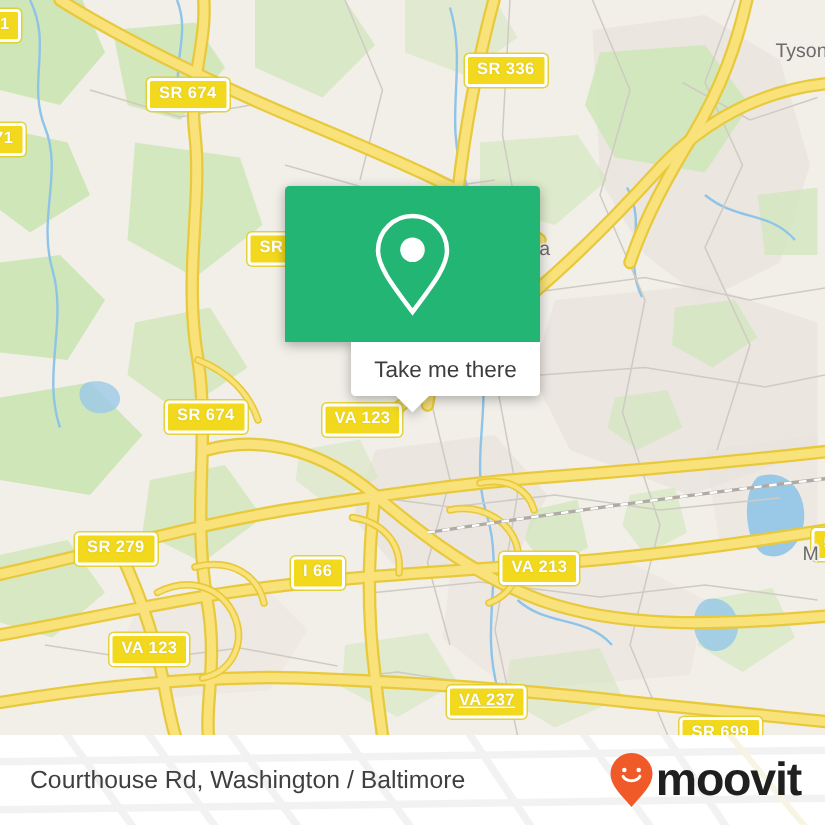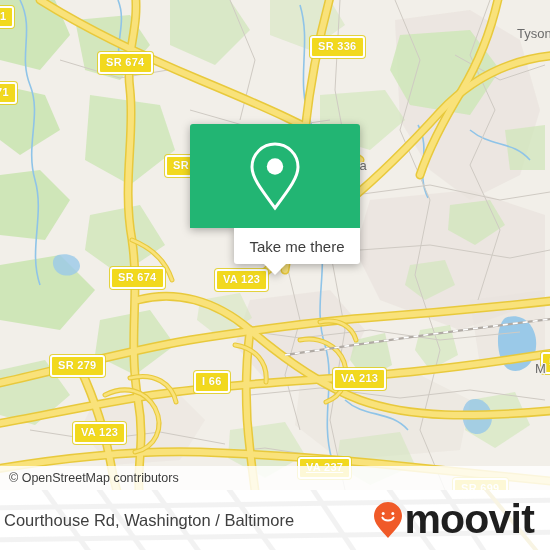--- a/index.html
+++ b/index.html
@@ -100,31 +100,31 @@
     overflow:hidden;
   }
   .bottombar-watermark {
     position:absolute; left:0; top:0; width:550px; height:60px;
     opacity:.12;
   }
   .bottombar-inner {
     position:relative; z-index:2;
     width:100%; height:100%;
     display:flex; align-items:center; justify-content:space-between;
-    padding:0 16px 0 4px;
+    padding:0 16px 0 20px;
   }
   .bottom-title {
     color:#3f3f3f;
     font-size:16.5px;
     white-space:nowrap;
   }
   .moovit-logo { display:flex; align-items:center; gap:1px; }
   .moovit-word {
     color:#1f1f1f;
-    font-size:41px;
+    font-size:31px;
     font-weight:bold;
     letter-spacing:-.8px;
     line-height:1;
     position:relative;
     top:-1px;
   }
 </style>
 </head>
 <body>
 
@@ -270,21 +270,20 @@
     <div class="shield" style="left:333px; top:368px;">VA 213</div>
     <div class="shield" style="left:73px;  top:422px;">VA 123</div>
     <div class="shield" style="left:298px; top:457px;text-decoration:underline;">VA 237</div>
     <div class="shield" style="left:453px; top:478px;">SR 699</div>
     <div class="shield" style="left:541px; top:352px;">5</div>
 
     <div class="place" style="left:517px; top:26px;">Tysons</div>
     <div class="place" style="left:345px; top:158px;">nna</div>
     <div class="place" style="left:535px; top:361px;">M</div>
 
-    <div class="attribution">© OpenStreetMap contributors</div>
   </div>
 
   <div class="popup">
     <div class="popup-body">
       <svg class="pin-icon" width="58" height="72" viewBox="0 0 58 72">
         <path d="M29 4 C16.3 4 6 14.3 6 27 C6 38 16 50.5 29 68 C42 50.5 52 38 52 27 C52 14.3 41.7 4 29 4 Z" fill="none" stroke="#ffffff" stroke-width="3"></path>
         <circle cx="29" cy="26.5" r="8.2" fill="#ffffff"></circle>
       </svg>
     </div>
     <div class="popup-footer">

